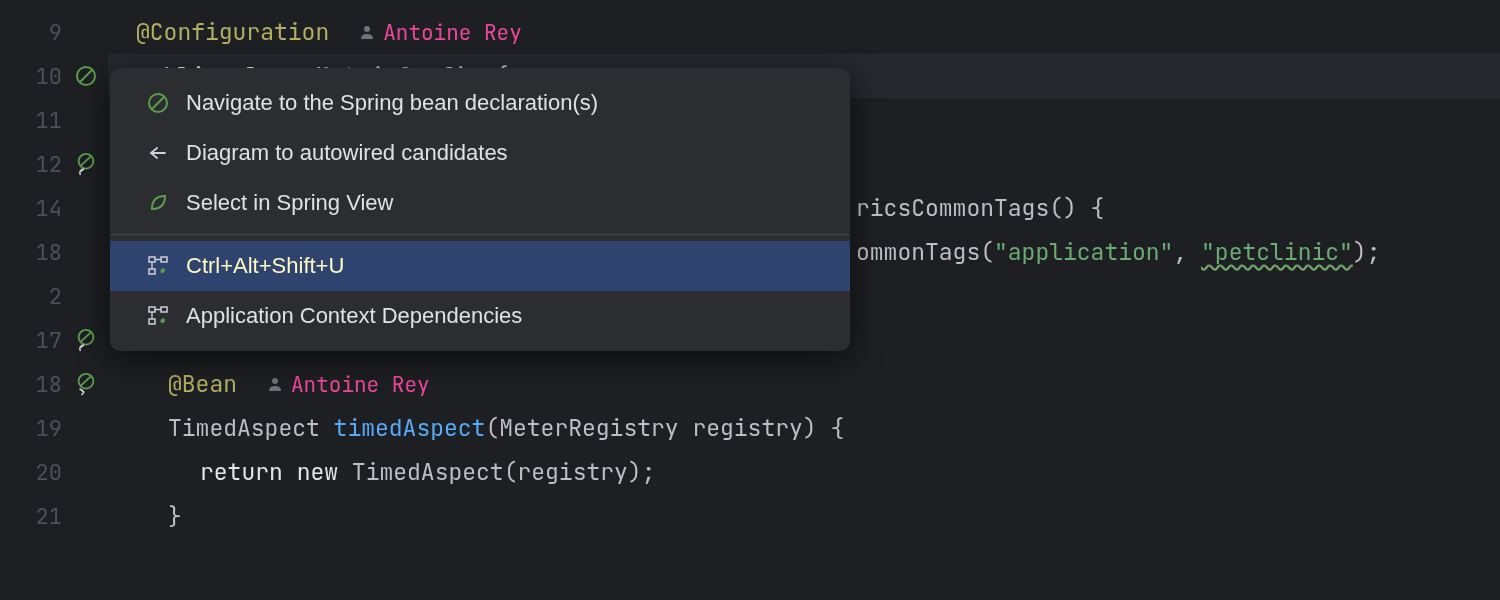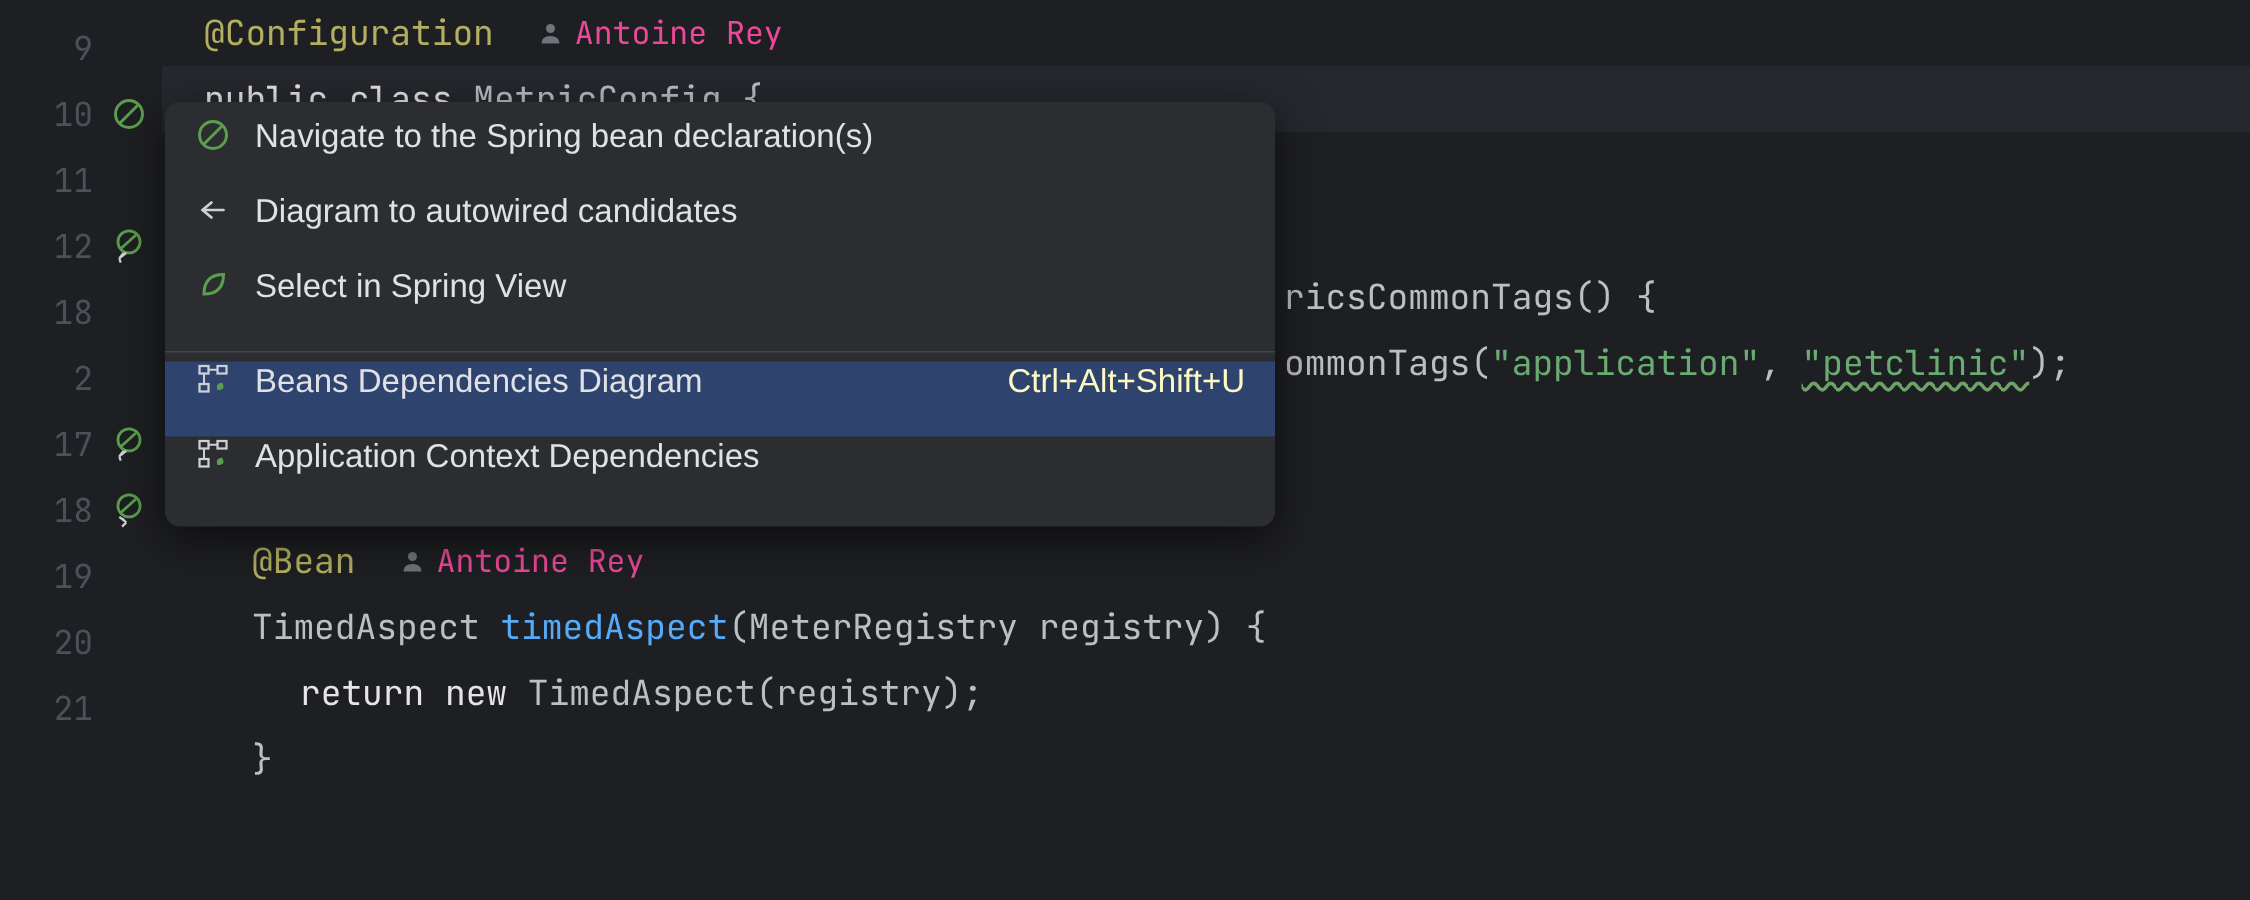--- a/index.html
+++ b/index.html
@@ -37,20 +37,21 @@
       width: 24px;
       height: 24px;
       margin-left: 2px;
       display: flex;
       align-items: center;
       justify-content: center;
       position: relative;
     }
     .code {
       flex: 1;
+      padding-top: 10px;
       padding-left: 28px;
       position: relative;
     }
     .code-line {
       height: 44px;
       display: flex;
       align-items: center;
       white-space: pre;
     }
     .indent { display: inline-block; width: 32px; }
@@ -85,22 +86,22 @@
       background: #2b2d30;
       border-radius: 10px;
       box-shadow: 0 8px 30px rgba(0,0,0,0.6);
       padding: 10px 0;
       font-family: -apple-system, 'Segoe UI', sans-serif;
       z-index: 10;
     }
     .popup-item {
       height: 50px;
       display: flex;
-      align-items: flex-start;
-      padding: 0 20px;
+      align-items: center;
+      padding: 0 36px;
       font-size: 22px;
       color: #dfe1e5;
       cursor: pointer;
     }
     .popup-item.selected { background: #2e436e; }
     .popup-divider {
       height: 1px;
       background: #43454a;
       margin: 6px 0;
     }
@@ -142,20 +143,24 @@
       <span class="line-number">12</span>
       <span class="gutter-icon">
         <svg width="26" height="26" viewBox="0 0 26 26">
             <circle cx="13" cy="10" r="8" fill="none" stroke="#5b9e4d" stroke-width="2"></circle>
             <line x1="7" y1="15" x2="18" y2="5" stroke="#5b9e4d" stroke-width="2"></line>
             <path d="M6 22 L11 18 M6 22 L9 18 M6 22 L7 25" fill="none" stroke="#ced0d6" stroke-width="1.6"></path>
           </svg>
       </span>
     </div>
     <div class="gutter-line">
+      <span class="line-number">14</span>
+      <span class="gutter-icon"></span>
+    </div>
+    <div class="gutter-line">
       <span class="line-number">18</span>
       <span class="gutter-icon"></span>
     </div>
     <div class="gutter-line">
       <span class="line-number">2</span>
       <span class="gutter-icon"></span>
     </div>
     <div class="gutter-line">
       <span class="line-number">17</span>
       <span class="gutter-icon">
@@ -283,21 +288,20 @@
   <div class="popup-item selected">
     <span class="popup-icon">
       <svg width="22" height="22" viewBox="0 0 22 22">
           <rect x="2" y="2" width="6" height="5" fill="none" stroke="#ced0d6" stroke-width="1.5"></rect>
           <rect x="14" y="2" width="6" height="5" fill="none" stroke="#ced0d6" stroke-width="1.5"></rect>
           <rect x="2" y="14" width="6" height="5" fill="none" stroke="#ced0d6" stroke-width="1.5"></rect>
           <path d="M8 4.5 L14 4.5 M5 7 L5 14" stroke="#ced0d6" stroke-width="1.3"></path>
           <path d="M14 18 Q12 14 17 13 Q20 18 14 18" fill="#5b9e4d"></path>
         </svg>
     </span>
-    <span class="popup-label">Beans Dependencies Diagram</span>
     <span class="popup-shortcut">Ctrl+Alt+Shift+U</span>
   </div>
   <div class="popup-item">
     <span class="popup-icon">
       <svg width="22" height="22" viewBox="0 0 22 22">
           <rect x="2" y="2" width="6" height="5" fill="none" stroke="#ced0d6" stroke-width="1.5"></rect>
           <rect x="14" y="2" width="6" height="5" fill="none" stroke="#ced0d6" stroke-width="1.5"></rect>
           <rect x="2" y="14" width="6" height="5" fill="none" stroke="#ced0d6" stroke-width="1.5"></rect>
           <path d="M8 4.5 L14 4.5 M5 7 L5 14" stroke="#ced0d6" stroke-width="1.3"></path>
           <path d="M14 18 Q12 14 17 13 Q20 18 14 18" fill="#5b9e4d"></path>

